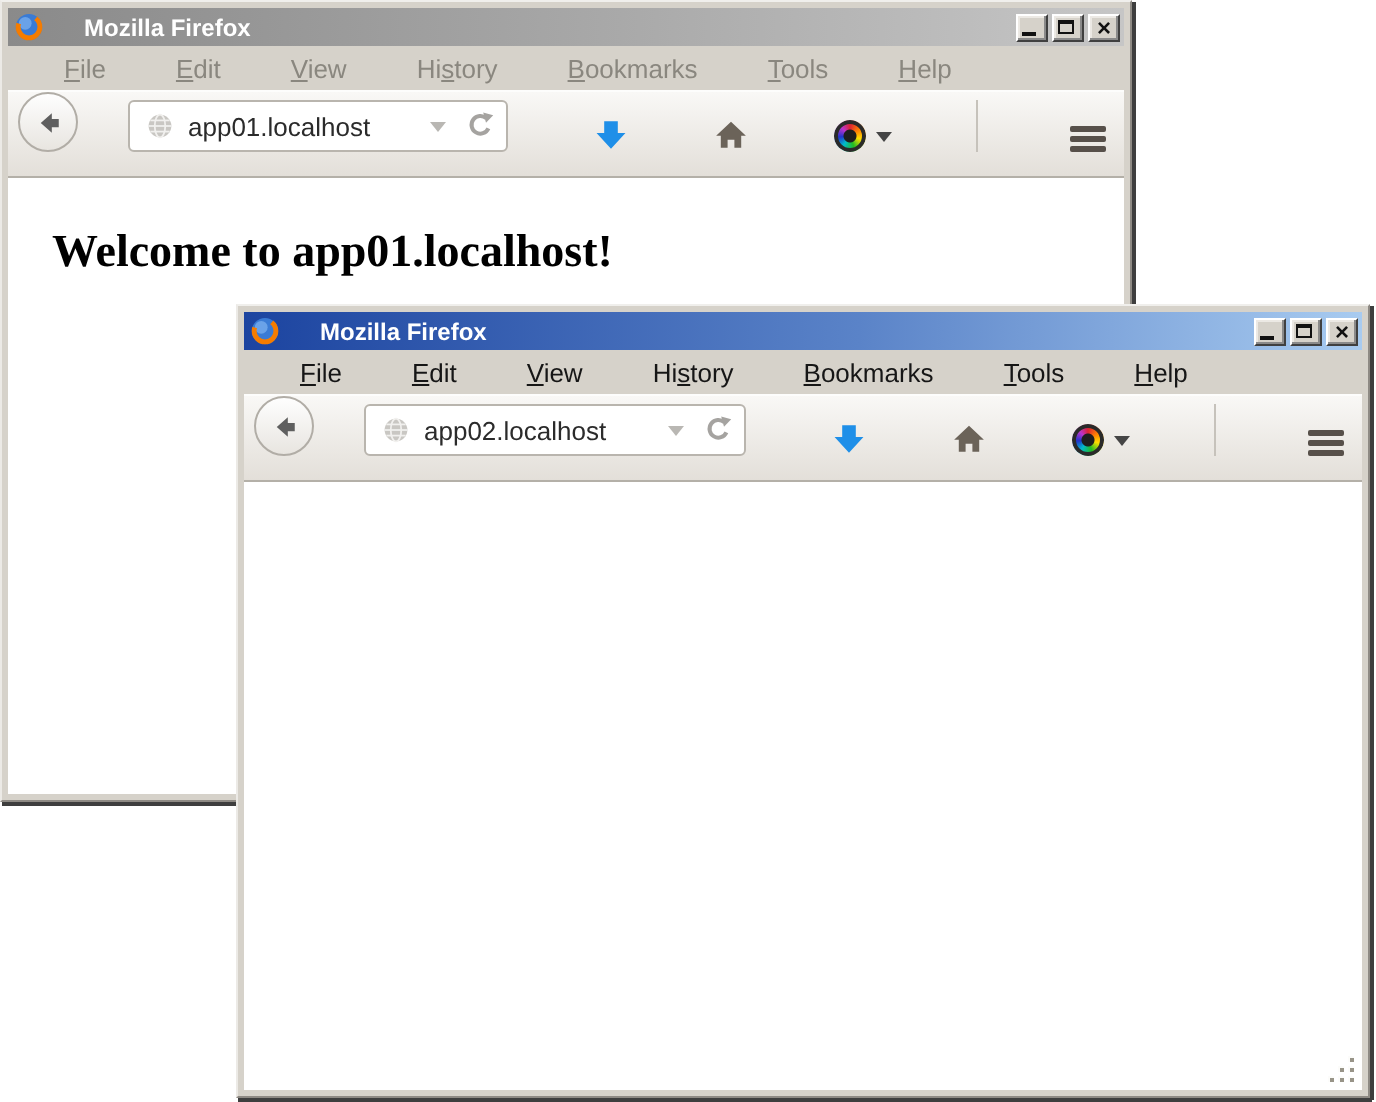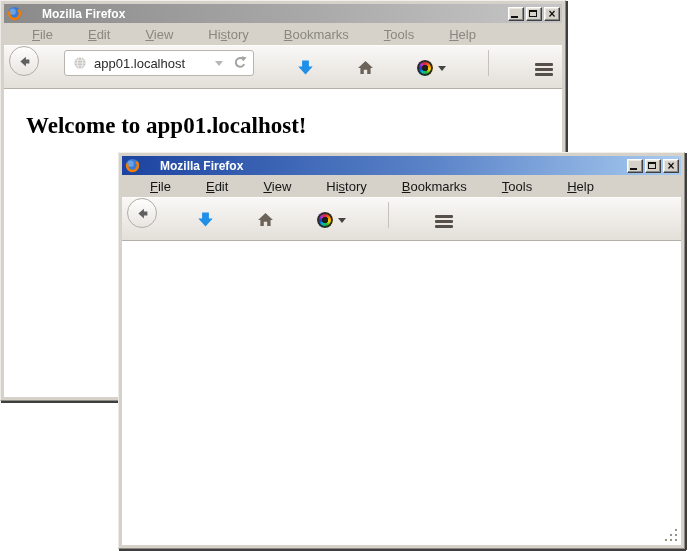--- a/index.html
+++ b/index.html
@@ -203,20 +203,39 @@
     <span class="mi"><span></span><span class="mn">T</span><span>ools</span></span>
     <span class="mi"><span></span><span class="mn">H</span><span>elp</span></span>
   </div>
 
   <div class="navbar">
     <span class="back-btn">
       <svg width="15" height="15" viewBox="0 0 16 16">
         <polygon points="9.5,2.8 3.6,8 9.5,13.2 9.5,10.2 13.2,10.2 13.2,5.8 9.5,5.8" fill="#5f5f5f"></polygon>
       </svg>
     </span>
+    <span class="urlbar">
+      <span>
+        <svg width="14" height="14" viewBox="0 0 16 16">
+          <circle cx="8" cy="8" r="6.5" fill="#c9c7c3"></circle>
+          <ellipse cx="8" cy="8" rx="3" ry="6.5" fill="none" stroke="#f1f0ee" stroke-width="1"></ellipse>
+          <line x1="1.5" y1="8" x2="14.5" y2="8" stroke="#f1f0ee" stroke-width="1"></line>
+          <line x1="2.5" y1="4.8" x2="13.5" y2="4.8" stroke="#f1f0ee" stroke-width="1"></line>
+          <line x1="2.5" y1="11.2" x2="13.5" y2="11.2" stroke="#f1f0ee" stroke-width="1"></line>
+        </svg>
+      </span>
+      <span class="url-text">app02.localhost</span>
+      <span class="caret-light"></span>
+      <span>
+        <svg width="16" height="16" viewBox="0 0 16 16">
+          <path d="M12.2 9.2 A4.4 4.4 0 1 1 11.2 4.2" fill="none" stroke="#a5a3a0" stroke-width="2"></path>
+          <polygon points="9.6,1.2 14.6,2.6 11.0,6.4" fill="#a5a3a0"></polygon>
+        </svg>
+      </span>
+    </span>
     <span class="tbtn">
       <svg width="17" height="17" viewBox="0 0 16 16">
         <polygon points="4.8,1.5 11.2,1.5 11.2,7 14.8,7 8,14.5 1.2,7 4.8,7" fill="#1f8fe8"></polygon>
       </svg>
     </span>
     <span class="tbtn">
       <svg width="17" height="17" viewBox="0 0 16 16">
         <path d="M8 1.8 L15 8.4 H12.8 V14 H9.6 V10.2 H6.4 V14 H3.2 V8.4 H1 Z" fill="#6b6359"></path>
       </svg>
     </span>

